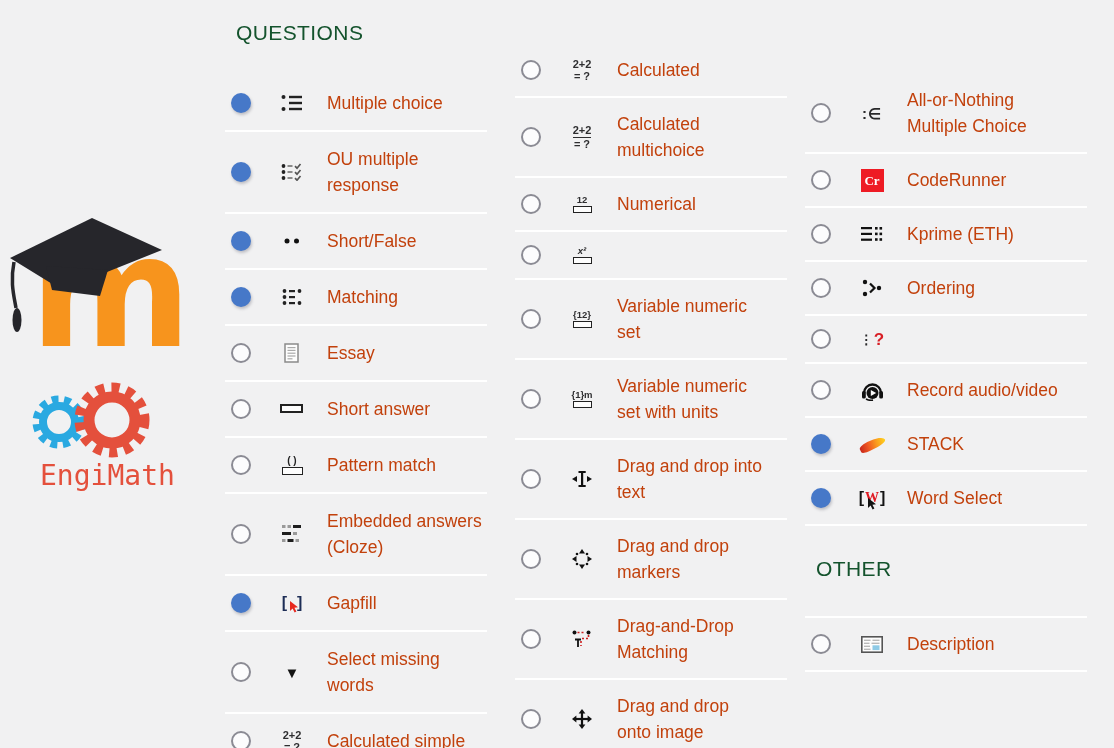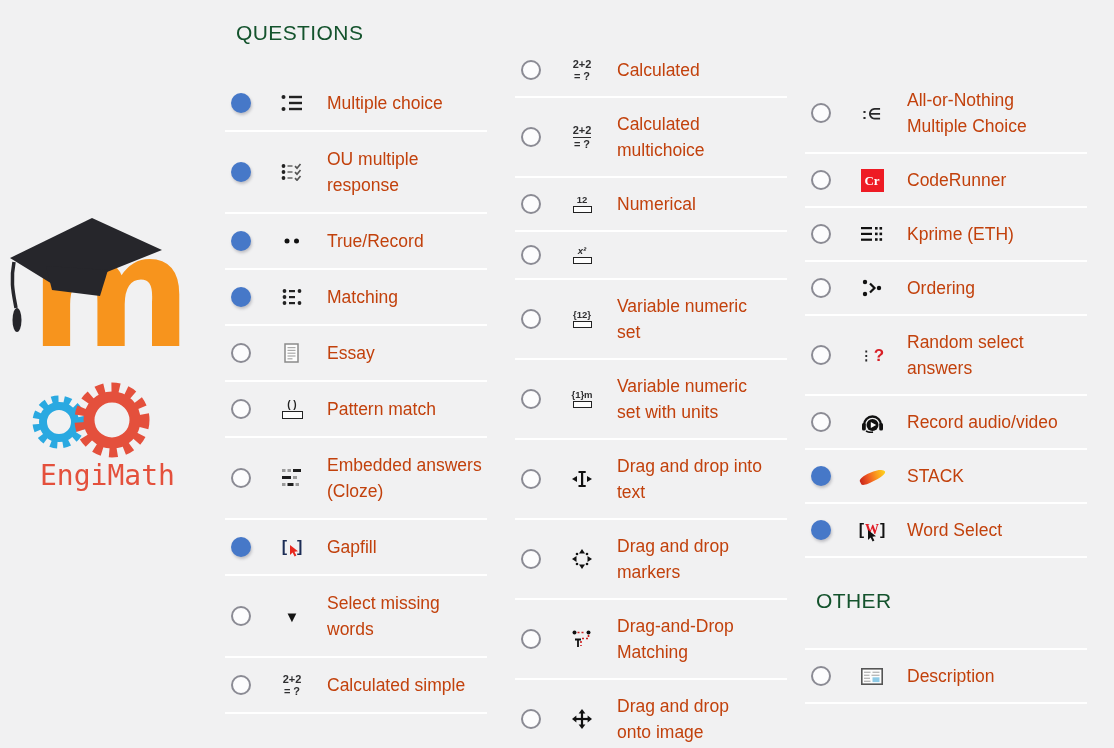--- a/index.html
+++ b/index.html
@@ -126,21 +126,21 @@
   </div>
 
   <div class="row">
     <span class="radio on"></span>
     <span class="icon">
       <svg width="16" height="6" viewBox="0 0 16 6">
         <circle cx="3" cy="3" r="2.5" fill="#111"></circle>
           <circle cx="12.5" cy="3" r="2.5" fill="#111"></circle>
       </svg>
     </span>
-    <span class="lbl">True/Record</span>
+    <span class="lbl">Short/False</span>
   </div>
 
   <div class="row">
     <span class="radio on"></span>
     <span class="icon">
       <svg width="21" height="18" viewBox="0 0 21 18">
         <circle cx="2.5" cy="3" r="1.9" fill="#222"></circle>
           <circle cx="2.5" cy="9" r="1.9" fill="#222"></circle>
           <circle cx="2.5" cy="15" r="1.9" fill="#222"></circle>
         <rect x="7" y="2" width="6" height="2.2" fill="#222"></rect>
@@ -161,20 +161,29 @@
         <rect x="3.5" y="4" width="8" height="1.2" fill="#aaa"></rect>
           <rect x="3.5" y="6.8" width="8" height="1.2" fill="#aaa"></rect>
         <rect x="3.5" y="9.6" width="8" height="1.2" fill="#aaa"></rect>
           <rect x="3.5" y="12.4" width="8" height="1.2" fill="#aaa"></rect>
         <rect x="3.5" y="15.2" width="5" height="1.2" fill="#aaa"></rect>
       </svg>
     </span>
     <span class="lbl">Essay</span>
   </div>
 
+  <div class="row">
+    <span class="radio"></span>
+    <span class="icon">
+      <svg width="24" height="10" viewBox="0 0 24 10">
+        <rect x="1" y="1" width="21" height="7" fill="#fdfdfd" stroke="#222" stroke-width="2"></rect>
+      </svg>
+    </span>
+    <span class="lbl">Short answer</span>
+  </div>
 
   <div class="row">
     <span class="radio"></span>
     <span class="icon">
       <span class="pm-top">( )</span>
       <span class="nbox" style="width:19px;height:6px"></span>
     </span>
     <span class="lbl">Pattern match</span>
   </div>
 
@@ -398,21 +407,20 @@
   </div>
 
   <div class="row">
     <span class="radio"></span>
     <span class="icon">
       <span class="rand">
         <span class="dots">⋮</span>
         <span class="q">?</span>
       </span>
     </span>
-    <span class="lbl">Random select answers</span>
   </div>
 
   <div class="row">
     <span class="radio"></span>
     <span class="icon">
       <svg width="25" height="21" viewBox="0 0 25 21">
         <path d="M4,13 A8.5,8.5 0 0 1 21,13" fill="none" stroke="#111" stroke-width="2.4"></path>
         <rect x="2" y="11" width="3.8" height="7.5" rx="1.6" fill="#111"></rect>
         <rect x="19.2" y="11" width="3.8" height="7.5" rx="1.6" fill="#111"></rect>
         <circle cx="12.5" cy="13" r="6" fill="#111"></circle>

